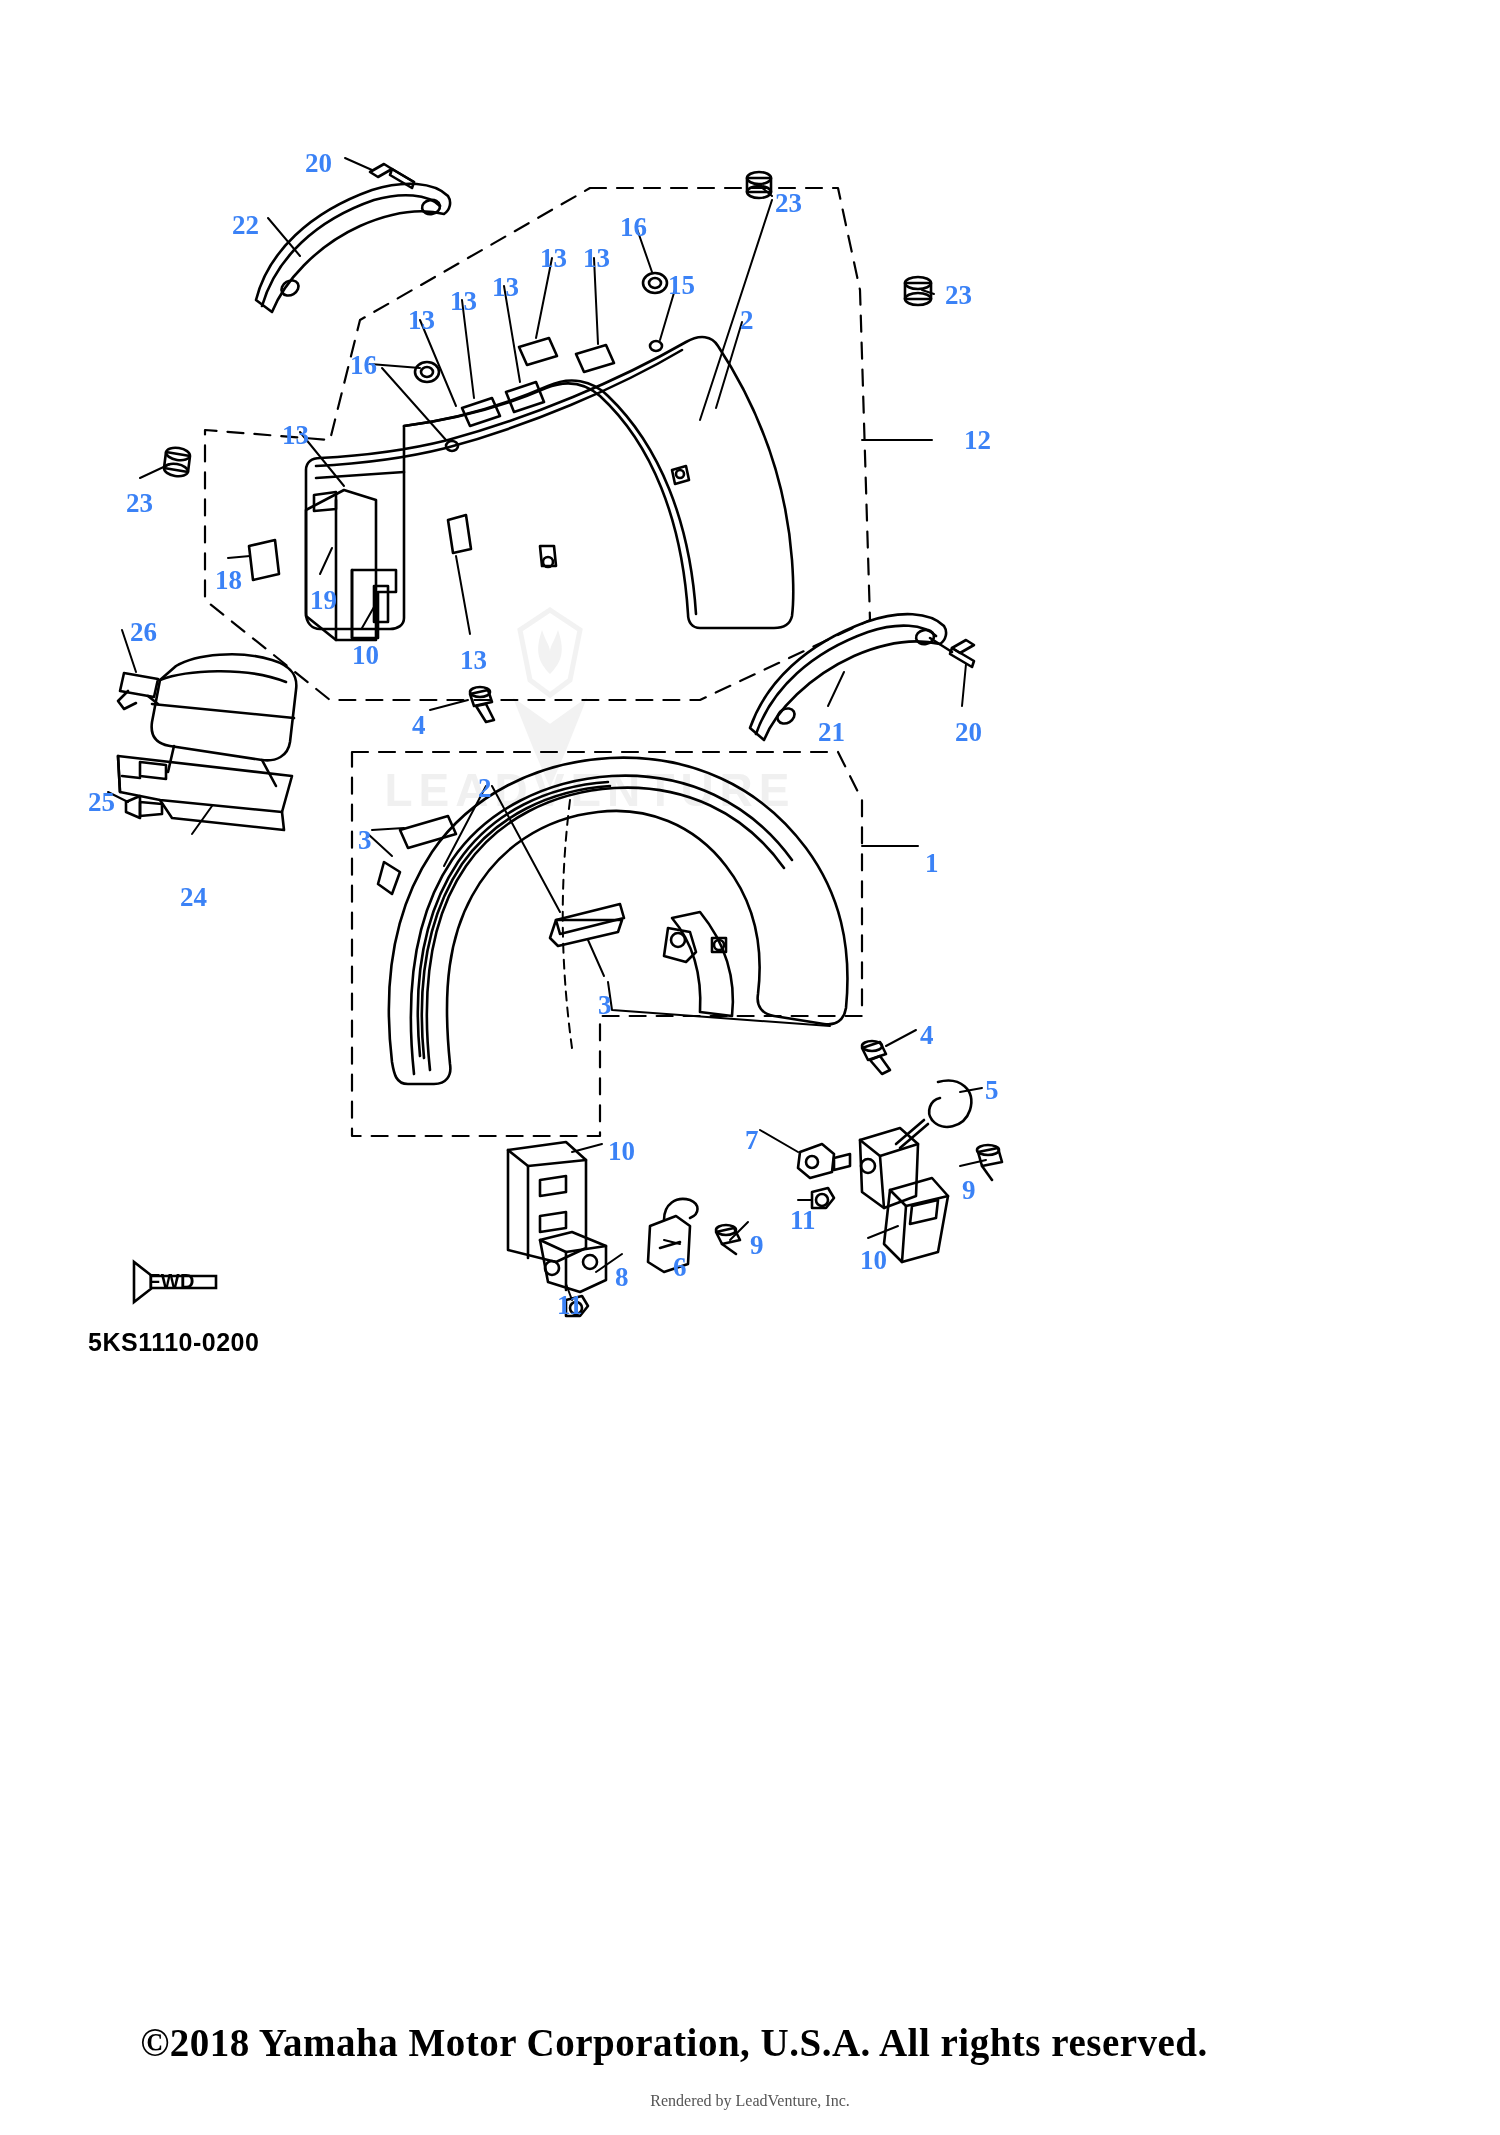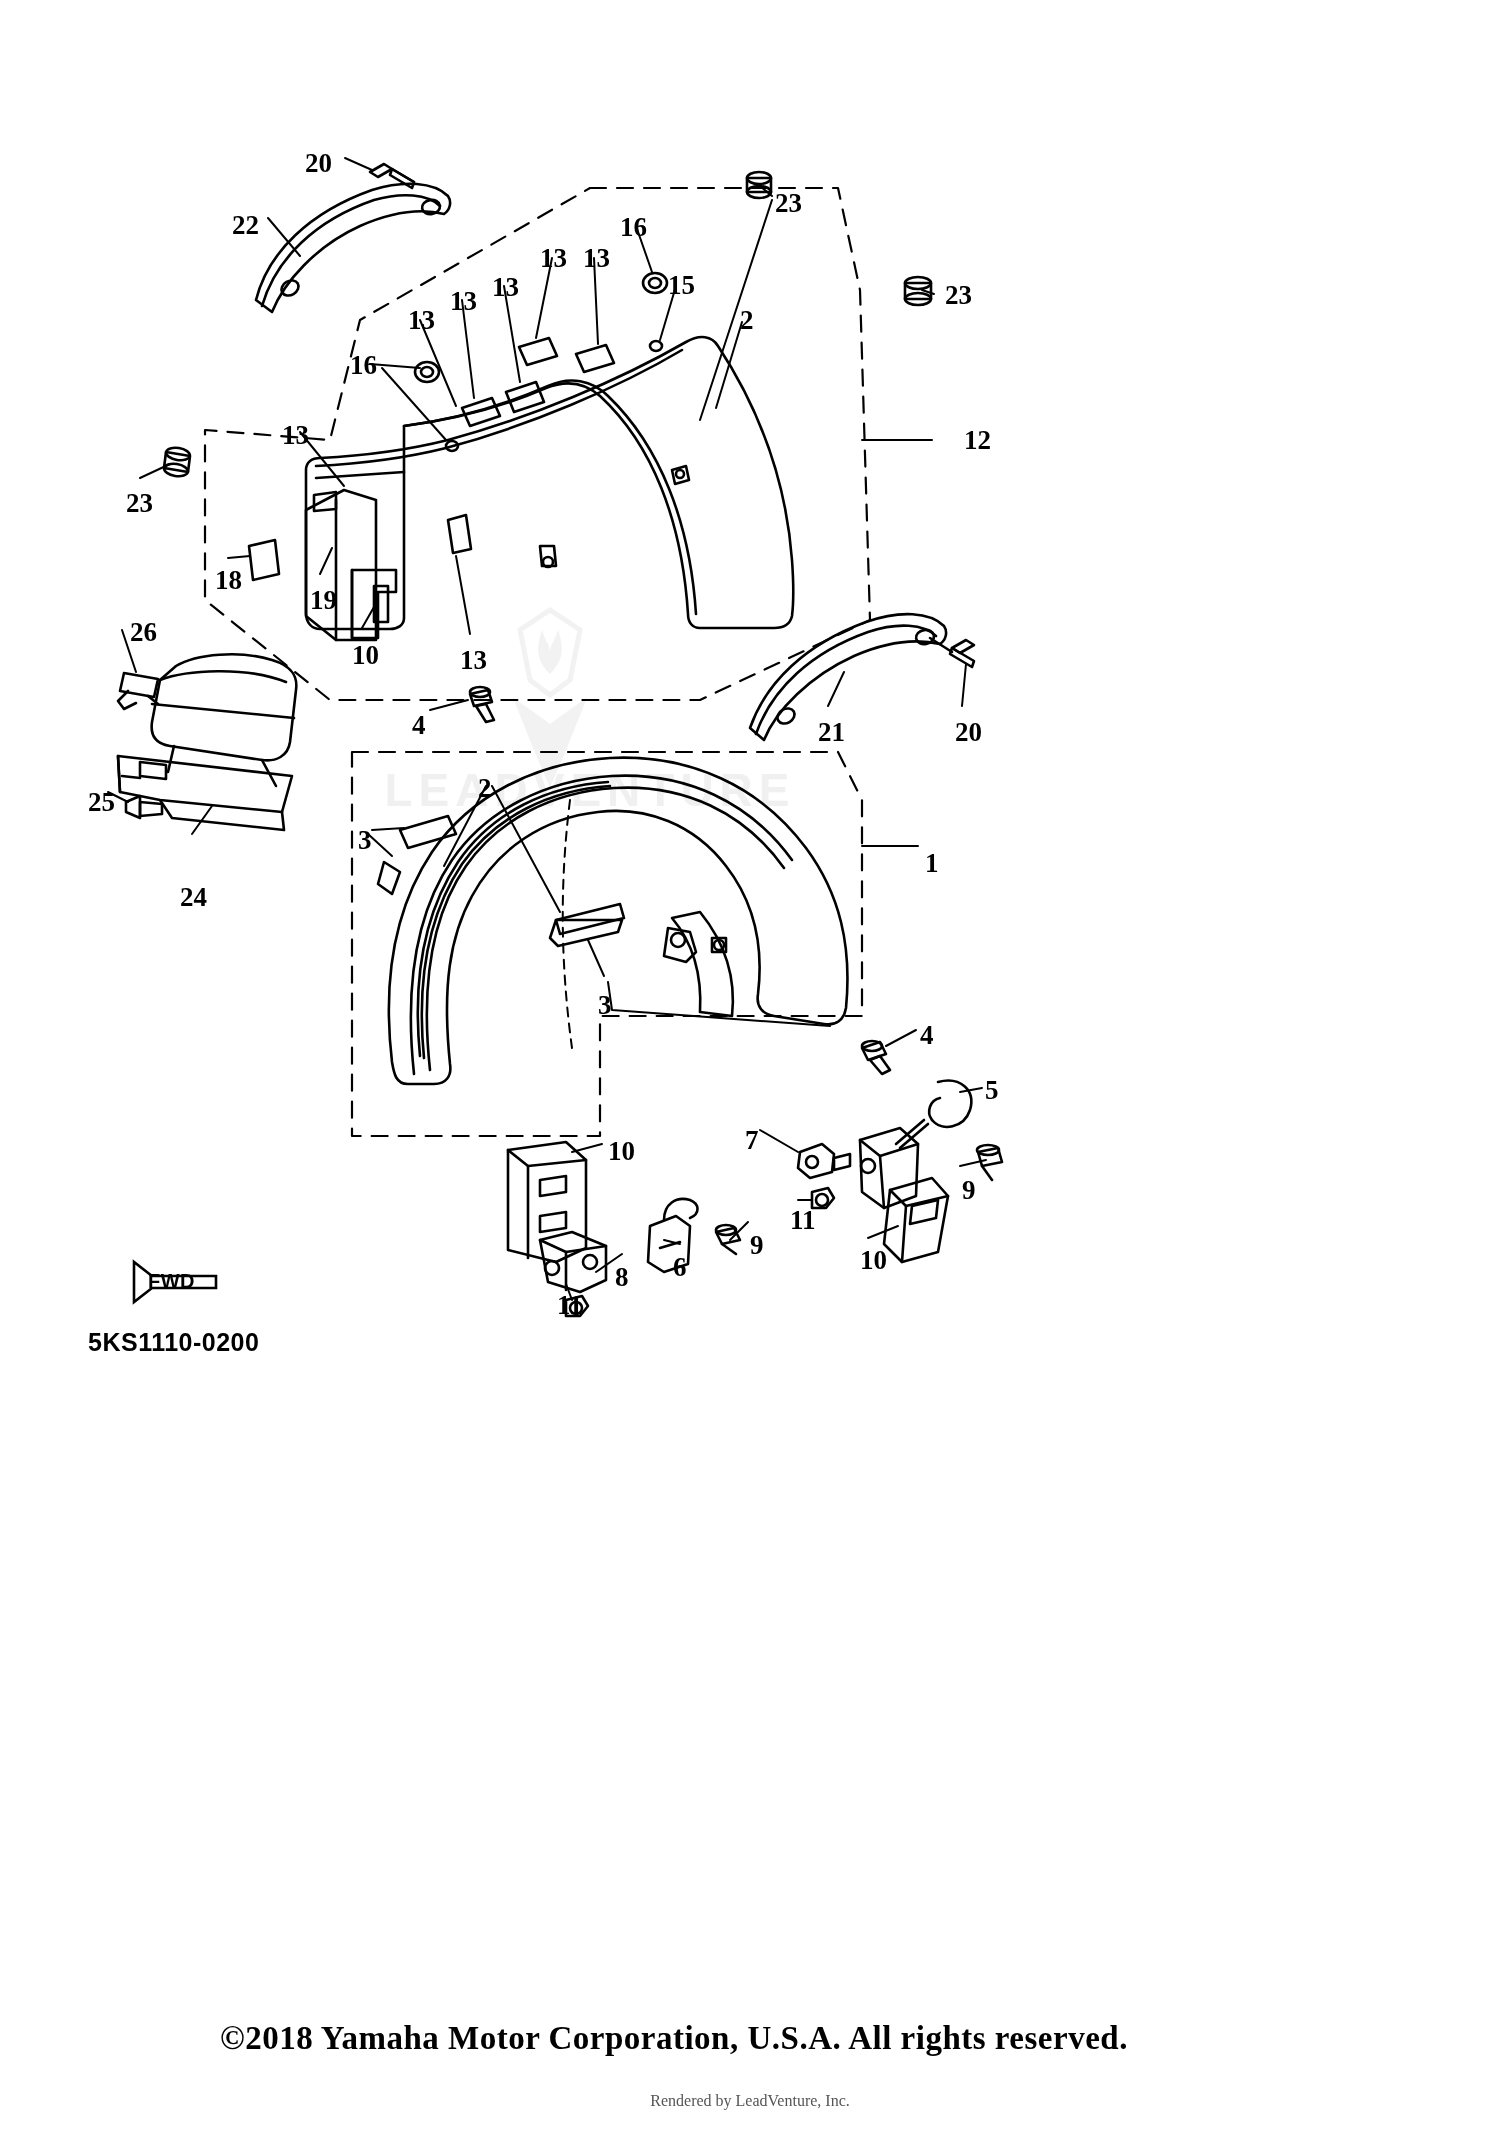--- a/index.html
+++ b/index.html
@@ -31,21 +31,21 @@
     left:470px; top:600px;
     width:160px; height:190px;
     pointer-events:none;
   }
 
   .callout {
     position:absolute;
     font-family:"Liberation Serif", serif;
     font-size:27px;
     font-weight:bold;
-    color:#000000;
+    color:#3b82f6;
     white-space:nowrap;
   }
 
   .partnum {
     position:absolute;
     left:88px; top:1328px;
     font-family:"Liberation Sans", sans-serif;
     font-size:25px;
     font-weight:bold;
     letter-spacing:0.5px;
@@ -64,21 +64,21 @@
     font-weight:bold;
     letter-spacing:0.5px;
   }
 
   .copyright {
     position:absolute;
     left:0; top:2020px;
     width:1348px;
     text-align:center;
     font-family:"Liberation Serif", serif;
-    font-size:33px;
+    font-size:39px;
     font-weight:bold;
     letter-spacing:0.5px;
   }
   .rendered {
     position:absolute;
     left:0; top:2092px;
     width:1500px;
     text-align:center;
     font-family:"Liberation Serif", serif;
     font-size:16px;

